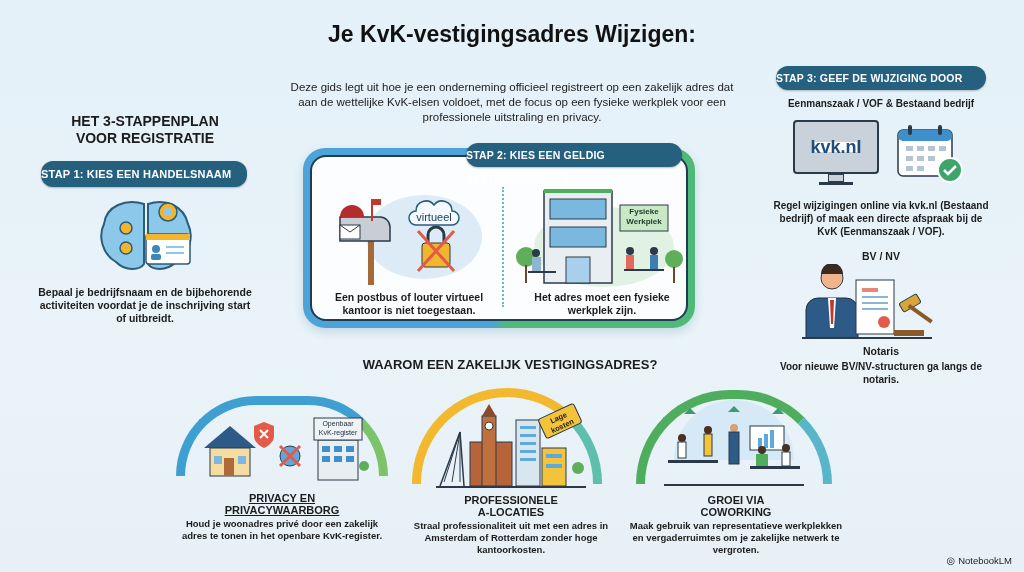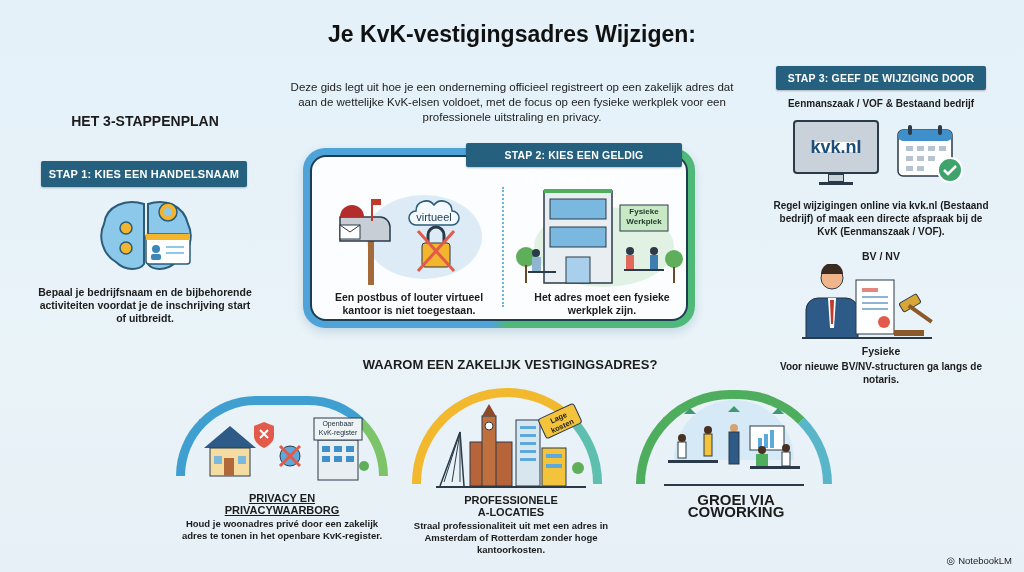--- a/index.html
+++ b/index.html
@@ -14,21 +14,21 @@
   .title {
     left: 0; width: 1024px; top: 20px; text-align: center;
     font-weight: 700; font-size: 23px; line-height: 29px; color: #111;
   }
   .subtitle {
     left: 290px; width: 444px; top: 80px; text-align: center;
     font-size: 11.5px; line-height: 15px; color: #222;
   }
   .pill {
     background: #25607f; color: #fff; font-weight: 700;
-    border-radius: 2px; text-align: center;
+    border-radius: 12px; 
     box-shadow: 0 1px 2px rgba(0,0,0,.25);
     font-size: 11px; letter-spacing: .2px;
   }
   .center-text { text-align: center; font-weight: 700; color: #1c1c1c; }
   .step2-frame {
     left: 303px; top: 148px; width: 392px; height: 180px;
     border-radius: 22px;
     background: linear-gradient(90deg, #4ea3d8 0%, #4ea3d8 48%, #4fb97a 52%, #4fb97a 100%);
     padding: 7px;
     box-shadow: 0 4px 10px rgba(40,90,130,.18);
@@ -50,20 +50,21 @@
 </head>
 <body>
 
 <div class="abs title">
   <div>Je KvK-vestigingsadres Wijzigen:</div>
 </div>
 <div class="abs subtitle">Deze gids legt uit hoe je een onderneming officieel registreert op een zakelijk adres dat aan de wettelijke KvK-elsen voldoet, met de focus op een fysieke werkplek voor een professionele uitstraling en privacy.</div>
 
 <div class="abs center-text" style="left:30px;top:113px;width:230px;font-size:14px;line-height:17px;">
   <div>HET 3-STAPPENPLAN</div>
+  <div>VOOR REGISTRATIE</div>
 </div>
 <div class="abs pill" style="left:41px;top:161px;width:206px;height:26px;line-height:26px;">STAP 1: KIES EEN HANDELSNAAM</div>
 
 <div class="abs" style="left:96px;top:196px;width:100px;height:80px;">
   <svg width="100" height="80" viewBox="0 0 100 80">
     <path d="M48 8 C30 2 10 10 8 28 C2 40 6 58 20 66 C30 76 44 74 48 68 Z" fill="#8cc8ea" stroke="#2b5c7a" stroke-width="2"></path>
     <path d="M52 8 C70 2 88 10 92 28 C98 40 94 58 80 66 C70 76 56 74 52 68 Z" fill="#8cc8ea" stroke="#2b5c7a" stroke-width="2"></path>
     <circle cx="30" cy="32" r="6" fill="#f3b52d" stroke="#2b5c7a" stroke-width="1.5"></circle>
     <circle cx="30" cy="52" r="6" fill="#f3b52d" stroke="#2b5c7a" stroke-width="1.5"></circle>
     <circle cx="72" cy="16" r="9" fill="#f3b52d" stroke="#2b5c7a" stroke-width="1.5"></circle>
@@ -180,21 +181,21 @@
     <rect x="60" y="32" width="26" height="2" fill="#8cb5d4"></rect>
       <rect x="60" y="38" width="26" height="2" fill="#8cb5d4"></rect>
       <rect x="60" y="44" width="26" height="2" fill="#8cb5d4"></rect>
     <circle cx="82" cy="58" r="6" fill="#e25a4a"></circle>
     <rect x="98" y="34" width="20" height="10" rx="2" fill="#d8a636" stroke="#2b3a48" transform="rotate(-30 108 39)"></rect>
     <rect x="106" y="42" width="28" height="4" fill="#8b5a2b" transform="rotate(35 110 44)"></rect>
     <rect x="92" y="66" width="30" height="6" fill="#8b5a2b"></rect>
     <rect x="0" y="73" width="130" height="2" fill="#2b3a48"></rect>
   </svg>
 </div>
-<div class="abs center-text" style="left:770px;top:345px;width:222px;font-size:10.5px;">Fysieke</div>
+<div class="abs center-text" style="left:770px;top:345px;width:222px;font-size:10.5px;">Notaris</div>
 <div class="abs center-text" style="left:770px;top:360px;width:222px;font-size:10px;line-height:13px;font-weight:600;">Voor nieuwe BV/NV-structuren ga langs de notaris.</div>
 
 <div class="abs center-text" style="left:260px;top:357px;width:500px;font-size:13px;">WAAROM EEN ZAKELIJK VESTIGINGSADRES?</div>
 
 <div class="abs" style="left:172px;top:396px;width:228px;height:170px;">
   <div class="abs arch" style="left:4px;top:0;width:212px;height:80px;border-color:#3f9fd0 #7cc36a #7cc36a #3f9fd0;"></div>
   <div class="abs" style="left:28px;top:20px;width:170px;height:70px;">
     <svg width="170" height="70" viewBox="0 0 170 70">
       <path d="M4 32 l26 -22 l26 22 z" fill="#2e5a88"></path>
       <rect x="10" y="32" width="40" height="28" fill="#f5dca0" stroke="#2b3a48"></rect>
@@ -285,22 +286,23 @@
         <rect x="75" y="32" width="10" height="32" fill="#2e5a88" stroke="#2b3a48"></rect>
       <circle cx="108" cy="50" r="4" fill="#4a3020"></circle>
         <rect x="102" y="54" width="12" height="12" fill="#4fae5d"></rect>
       <circle cx="132" cy="48" r="4" fill="#4a3020"></circle>
         <rect x="128" y="52" width="8" height="14" fill="#fff" stroke="#2b3a48"></rect>
       <rect x="14" y="60" width="50" height="3" fill="#2b3a48"></rect>
       <rect x="96" y="66" width="50" height="3" fill="#2b3a48"></rect>
       <rect x="10" y="84" width="140" height="2" fill="#2b3a48"></rect>
     </svg>
   </div>
-  <div class="abs center-text" style="left:0;top:104px;width:224px;font-size:15px;line-height:12px;">
+  <div class="abs center-text" style="left:0;top:104px;width:224px;font-size:11px;line-height:12px;">
     <div>GROEI VIA</div>
     <div>COWORKING</div>
   </div>
+  <div class="abs center-text" style="left:0;top:130px;width:224px;font-size:9.5px;line-height:12px;font-weight:600;">Maak gebruik van representatieve werkplekken en vergaderruimtes om je zakelijke netwerk te vergroten.</div>
 </div>
 
 <div class="abs brand">
   <span style="font-size:10px;">◎</span>
   <span>NotebookLM</span>
 </div>
 
 </body></html>

